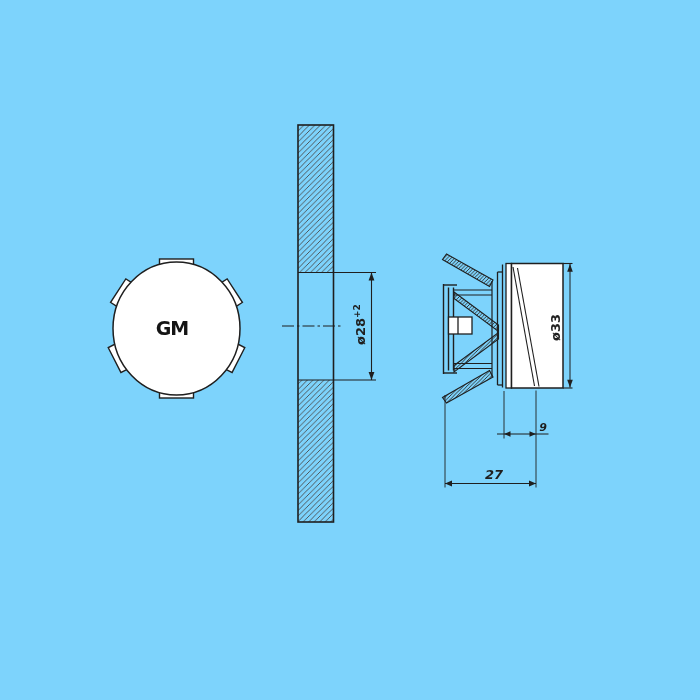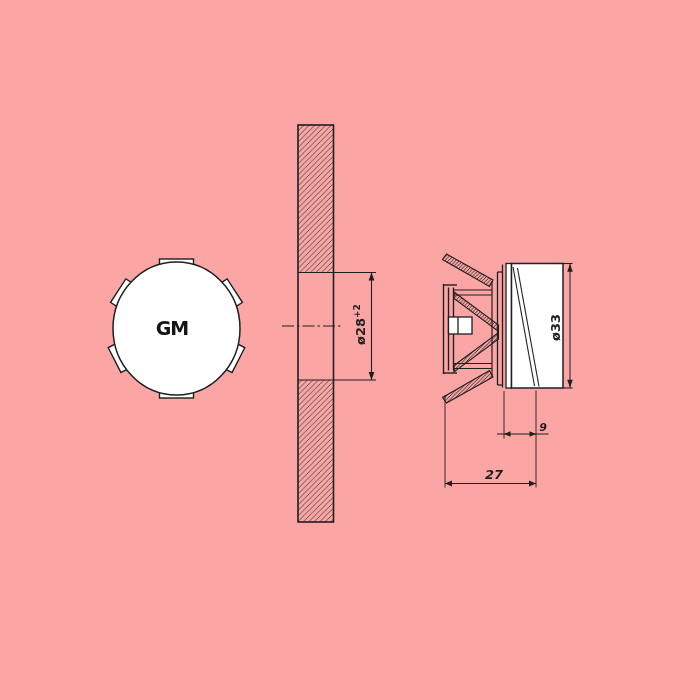--- a/index.html
+++ b/index.html
@@ -4,21 +4,21 @@
 <style>
   html, body {
     margin: 0;
     padding: 0;
     background: #ffffff;
   }
   .canvas {
     position: relative;
     width: 700px;
     height: 700px;
-    background: #fca5a5;
+    background: #7dd3fc;
     overflow: hidden;
   }
   svg { display: block; }
   .dim-text {
     font-family: "DejaVu Sans", "Liberation Sans", sans-serif;
     font-weight: bold;
     fill: #1f1f1f;
   }
   .dim-italic {
     font-style: italic;

